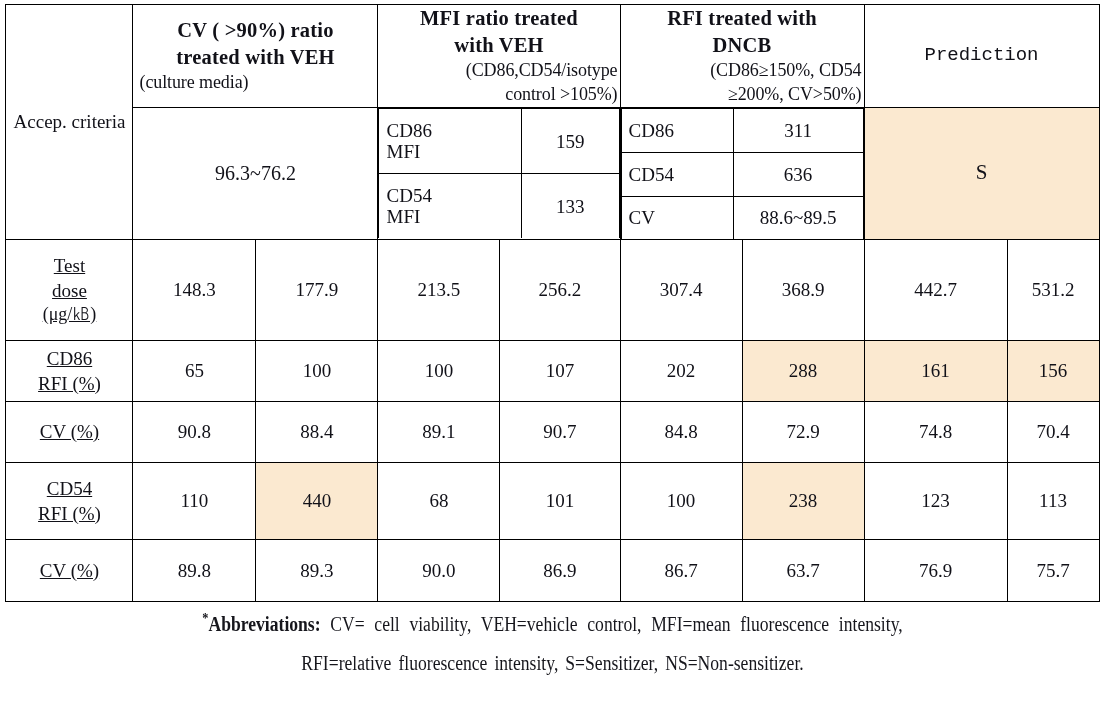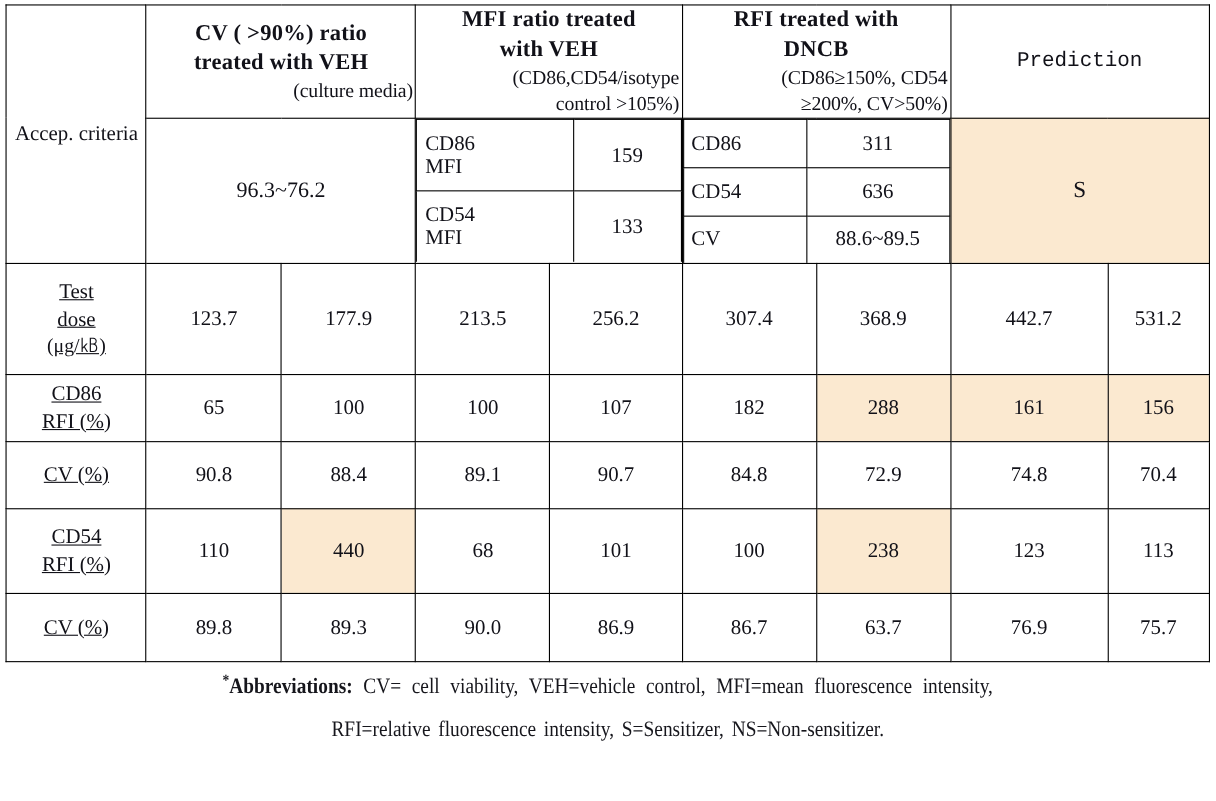--- a/index.html
+++ b/index.html
@@ -50,21 +50,21 @@
     padding: 0 4px;
   }
   .hdr-sub {
     font-size: 18px;
     font-weight: normal;
     display: block;
     text-align: right;
     padding: 0 2px 0 6px;
     letter-spacing: -0.1px;
   }
-  .hdr-sub.center { text-align: right; }
+  .hdr-sub.center { text-align: left; }
 
   td.h-crit {
     font-size: 21px;
     line-height: 1.45;
   }
   td.h-cv { padding-top: 12px; }
   td.h-mfi, td.h-rfi { padding-top: 10px; margin-left: 16px; }
   td.h-pred { font-size: 21px; font-family: Liberation Mono, monospace; }
 
   
@@ -224,40 +224,40 @@
 
         <td colspan="2" class="hl blue" style="font-size:21px;">S</td>
       </tr>
 
       <tr>
         <td class="rowlab" style="height:100px;">
           <span>Test</span>
           <span>dose</span>
           <span style="font-size:18px;">(μg/㎅)</span>
         </td>
-        <td class="num">123.7</td>
+        <td class="num">148.3</td>
         <td class="num">177.9</td>
         <td class="num">213.5</td>
         <td class="num">256.2</td>
         <td class="num">307.4</td>
         <td class="num">368.9</td>
         <td class="num">442.7</td>
         <td class="num">531.2</td>
       </tr>
 
       <tr>
         <td class="rowlab" style="height:60px;">
           <span>CD86</span>
           <span>RFI (%)</span>
         </td>
         <td class="num">65</td>
         <td class="num">100</td>
         <td class="num">100</td>
         <td class="num">107</td>
-        <td class="num">182</td>
+        <td class="num">202</td>
         <td class="num hl blue">288</td>
         <td class="num hl blue">161</td>
         <td class="num hl blue">156</td>
       </tr>
 
       <tr>
         <td class="rowlab" style="height:60px;">
           <span>CV (%)</span>
         </td>
         <td class="num">90.8</td>

